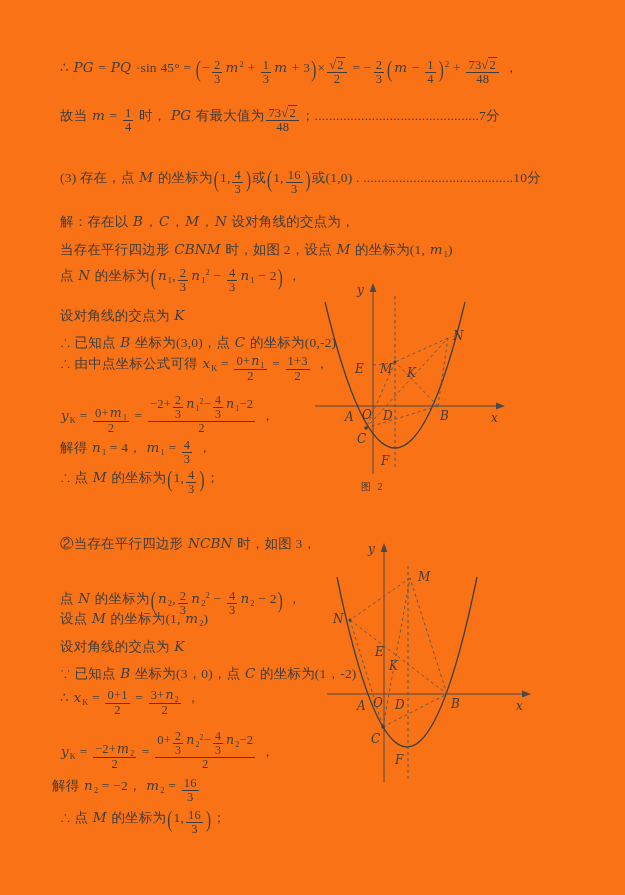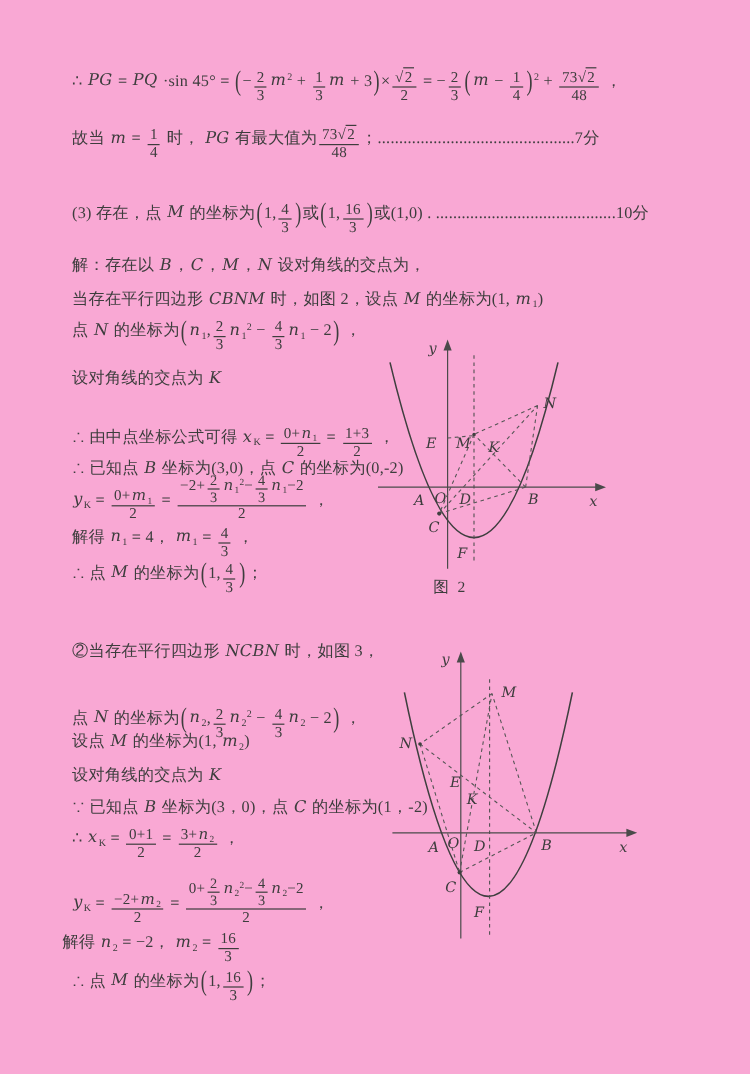--- a/index.html
+++ b/index.html
@@ -1,54 +1,54 @@
 <!DOCTYPE html>
 <html><head>
 <meta charset="utf-8">
 <style>
   html,body{margin:0;padding:0;background:#e8e8e8;}
   .page{
     position:relative;width:625px;height:895px;margin:0 auto;
-    background:#f9a8d4;overflow:hidden;
+    background:#f97316;overflow:hidden;
     font-family:"Liberation Serif","DejaVu Serif",serif;
     color:#3d3d3d;
   }
   .line{
     position:absolute;white-space:nowrap;font-size:13.5px;line-height:1.35;
     letter-spacing:.2px;
   }
   .it{font-style:italic;font-family:"DejaVu Serif",serif;padding:0 1px;}
   .frac{display:inline-block;text-align:center;vertical-align:-0.9em;line-height:1.08;font-size:0.93em;padding:0 2px;}
   .frac .num,.frac .den{display:block;padding:0 2px;}
   .frac .den{border-top:1px solid #3d3d3d;}
   .frac .frac{vertical-align:-0.8em;font-size:0.95em;}
   sub.sb{font-size:0.62em;vertical-align:-0.35em;line-height:0;}
   sup.sp{font-size:0.62em;vertical-align:0.55em;line-height:0;}
   .bigp{display:inline-block;transform:scaleY(1.55);font-size:1.12em;font-weight:300;padding:0 1px;vertical-align:-0.1em;}
   .rt .rtv{border-top:1px solid #3d3d3d;padding:0 1px;}
   .fig{position:absolute;}
   .fig svg text{font-family:"DejaVu Serif",serif;font-style:italic;font-size:12px;fill:#3c3c3c;}
   .fig .caption{
-    position:absolute;font-size:13px;letter-spacing:2px;color:#3d3d3d;font-style:normal;
+    position:absolute;font-size:10px;letter-spacing:2px;color:#3d3d3d;font-style:normal;
   }
 </style>
 </head>
 <body>
 
 <div class="page">
 
   <div id="formula-lines">
       <div class="line" style="top: 58px; left: 60px;"><span class="tx">∴ </span><span class="it">PG</span><span class="tx"> = </span><span class="it">PQ</span><span class="tx"> ·sin 45° = </span><span class="bigp">(</span><span class="tx">−</span><span class="frac"><span class="num">2</span><span class="den">3</span></span><span class="it">m</span><sup class="sp">2</sup><span class="tx"> + </span><span class="frac"><span class="num">1</span><span class="den">3</span></span><span class="it">m</span><span class="tx"> + 3</span><span class="bigp">)</span><span class="tx">×</span><span class="frac"><span class="num"><span class="rt">√<span class="rtv">2</span></span></span><span class="den">2</span></span><span class="tx"> = −</span><span class="frac"><span class="num">2</span><span class="den">3</span></span><span class="bigp">(</span><span class="it">m</span><span class="tx"> − </span><span class="frac"><span class="num">1</span><span class="den">4</span></span><span class="bigp">)</span><sup class="sp">2</sup><span class="tx"> + </span><span class="frac"><span class="num"><span class="tx">73</span><span class="rt">√<span class="rtv">2</span></span></span><span class="den">48</span></span><span class="tx"> ，</span></div>
       <div class="line" style="top: 106px; left: 60px;"><span class="tx">故当 </span><span class="it">m</span><span class="tx"> = </span><span class="frac"><span class="num">1</span><span class="den">4</span></span><span class="tx"> 时， </span><span class="it">PG</span><span class="tx"> 有最大值为</span><span class="frac"><span class="num"><span class="tx">73</span><span class="rt">√<span class="rtv">2</span></span></span><span class="den">48</span></span><span class="tx">；..............................................7分</span></div>
       <div class="line" style="top: 168px; left: 60px;"><span class="tx">(3) 存在，点 </span><span class="it">M</span><span class="tx"> 的坐标为</span><span class="bigp">(</span><span class="tx">1,</span><span class="frac"><span class="num">4</span><span class="den">3</span></span><span class="bigp">)</span><span class="tx">或</span><span class="bigp">(</span><span class="tx">1,</span><span class="frac"><span class="num">16</span><span class="den">3</span></span><span class="bigp">)</span><span class="tx">或(1,0) . ..........................................10分</span></div>
       <div class="line" style="top: 212px; left: 60px;"><span class="tx">解：存在以 </span><span class="it">B</span><span class="tx">，</span><span class="it">C</span><span class="tx">，</span><span class="it">M</span><span class="tx">，</span><span class="it">N</span><span class="tx"> 设对角线的交点为，</span></div>
       <div class="line" style="top: 240px; left: 60px;"><span class="tx">当存在平行四边形 </span><span class="it">CBNM</span><span class="tx"> 时，如图 2，设点 </span><span class="it">M</span><span class="tx"> 的坐标为(1, </span><span class="it">m</span><sub class="sb">1</sub><span class="tx">)</span></div>
       <div class="line" style="top: 266px; left: 60px;"><span class="tx">点 </span><span class="it">N</span><span class="tx"> 的坐标为</span><span class="bigp">(</span><span class="it">n</span><sub class="sb">1</sub><span class="tx">,</span><span class="frac"><span class="num">2</span><span class="den">3</span></span><span class="it">n</span><sub class="sb">1</sub><sup class="sp">2</sup><span class="tx"> − </span><span class="frac"><span class="num">4</span><span class="den">3</span></span><span class="it">n</span><sub class="sb">1</sub><span class="tx"> − 2</span><span class="bigp">)</span><span class="tx"> ，</span></div>
       <div class="line" style="top: 306px; left: 60px;"><span class="tx">设对角线的交点为 </span><span class="it">K</span></div>
-      <div class="line" style="top: 333px; left: 60px; margin-top: 48px;"><span class="tx">∴ 已知点 </span><span class="it">B</span><span class="tx"> 坐标为(3,0)，点 </span><span class="it">C</span><span class="tx"> 的坐标为(0,-2)</span></div>
+      <div class="line" style="top: 333px; left: 60px;"><span class="tx">∴ 已知点 </span><span class="it">B</span><span class="tx"> 坐标为(3,0)，点 </span><span class="it">C</span><span class="tx"> 的坐标为(0,-2)</span></div>
       <div class="line" style="top: 354px; left: 60px;"><span class="tx">∴ 由中点坐标公式可得 </span><span class="it">x</span><sub class="sb">K</sub><span class="tx"> = </span><span class="frac"><span class="num"><span class="tx">0+</span><span class="it">n</span><sub class="sb">1</sub></span><span class="den">2</span></span><span class="tx"> = </span><span class="frac"><span class="num">1+3</span><span class="den">2</span></span><span class="tx"> ，</span></div>
       <div class="line" style="top: 394px; left: 60px;"><span class="it">y</span><sub class="sb">K</sub><span class="tx"> = </span><span class="frac"><span class="num"><span class="tx">0+</span><span class="it">m</span><sub class="sb">1</sub></span><span class="den">2</span></span><span class="tx"> = </span><span class="frac"><span class="num"><span class="tx">−2+</span><span class="frac"><span class="num">2</span><span class="den">3</span></span><span class="it">n</span><sub class="sb">1</sub><sup class="sp">2</sup><span class="tx">−</span><span class="frac"><span class="num">4</span><span class="den">3</span></span><span class="it">n</span><sub class="sb">1</sub><span class="tx">−2</span></span><span class="den">2</span></span><span class="tx"> ，</span></div>
       <div class="line" style="top: 438px; left: 60px;"><span class="tx">解得 </span><span class="it">n</span><sub class="sb">1</sub><span class="tx"> = 4， </span><span class="it">m</span><sub class="sb">1</sub><span class="tx"> = </span><span class="frac"><span class="num">4</span><span class="den">3</span></span><span class="tx"> ，</span></div>
       <div class="line" style="top: 468px; left: 60px;"><span class="tx">∴ 点 </span><span class="it">M</span><span class="tx"> 的坐标为</span><span class="bigp">(</span><span class="tx">1,</span><span class="frac"><span class="num">4</span><span class="den">3</span></span><span class="bigp">)</span><span class="tx">；</span></div>
       <div class="line" style="top: 534px; left: 60px;"><span class="tx">②当存在平行四边形 </span><span class="it">NCBN</span><span class="tx"> 时，如图 3，</span></div>
       <div class="line" style="top: 561px; left: 60px; margin-top: 48px;"><span class="tx">设点 </span><span class="it">M</span><span class="tx"> 的坐标为(1, </span><span class="it">m</span><sub class="sb">2</sub><span class="tx">)</span></div>
       <div class="line" style="top: 589px; left: 60px;"><span class="tx">点 </span><span class="it">N</span><span class="tx"> 的坐标为</span><span class="bigp">(</span><span class="it">n</span><sub class="sb">2</sub><span class="tx">,</span><span class="frac"><span class="num">2</span><span class="den">3</span></span><span class="it">n</span><sub class="sb">2</sub><sup class="sp">2</sup><span class="tx"> − </span><span class="frac"><span class="num">4</span><span class="den">3</span></span><span class="it">n</span><sub class="sb">2</sub><span class="tx"> − 2</span><span class="bigp">)</span><span class="tx"> ，</span></div>
       <div class="line" style="top: 637px; left: 60px;"><span class="tx">设对角线的交点为 </span><span class="it">K</span></div>
       <div class="line" style="top: 664px; left: 60px;"><span class="tx">∵ 已知点 </span><span class="it">B</span><span class="tx"> 坐标为(3，0)，点 </span><span class="it">C</span><span class="tx"> 的坐标为(1，-2)</span></div>
       <div class="line" style="top: 688px; left: 60px;"><span class="tx">∴ </span><span class="it">x</span><sub class="sb">K</sub><span class="tx"> = </span><span class="frac"><span class="num">0+1</span><span class="den">2</span></span><span class="tx"> = </span><span class="frac"><span class="num"><span class="tx">3+</span><span class="it">n</span><sub class="sb">2</sub></span><span class="den">2</span></span><span class="tx"> ，</span></div>

